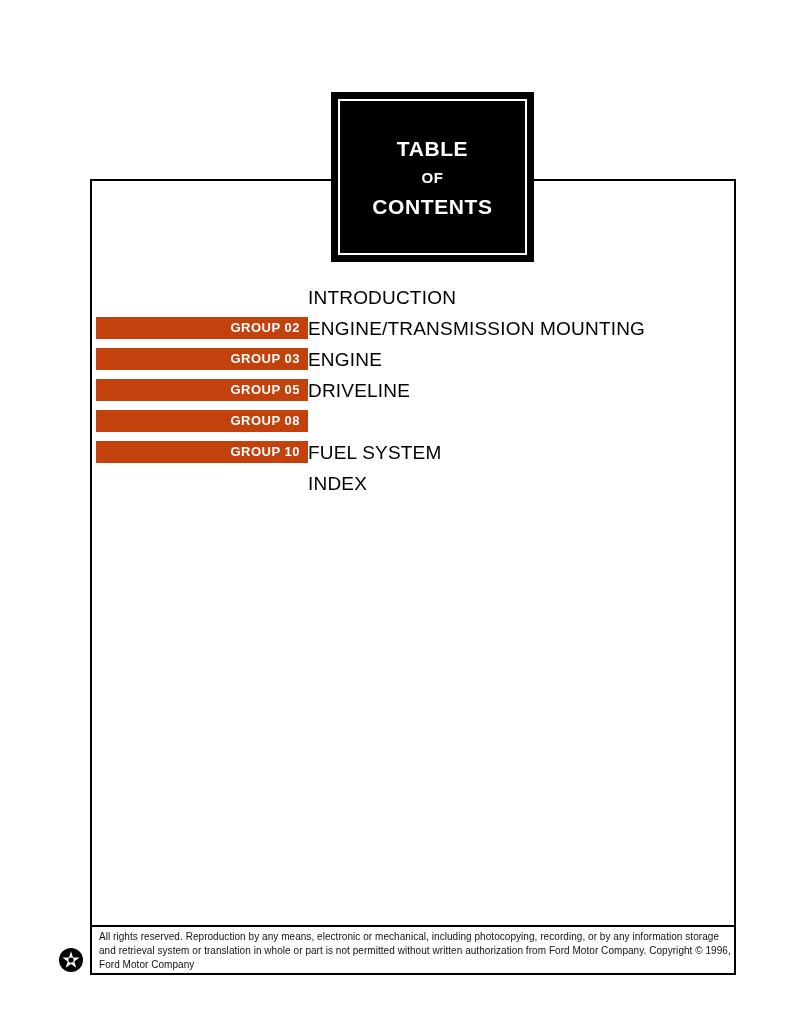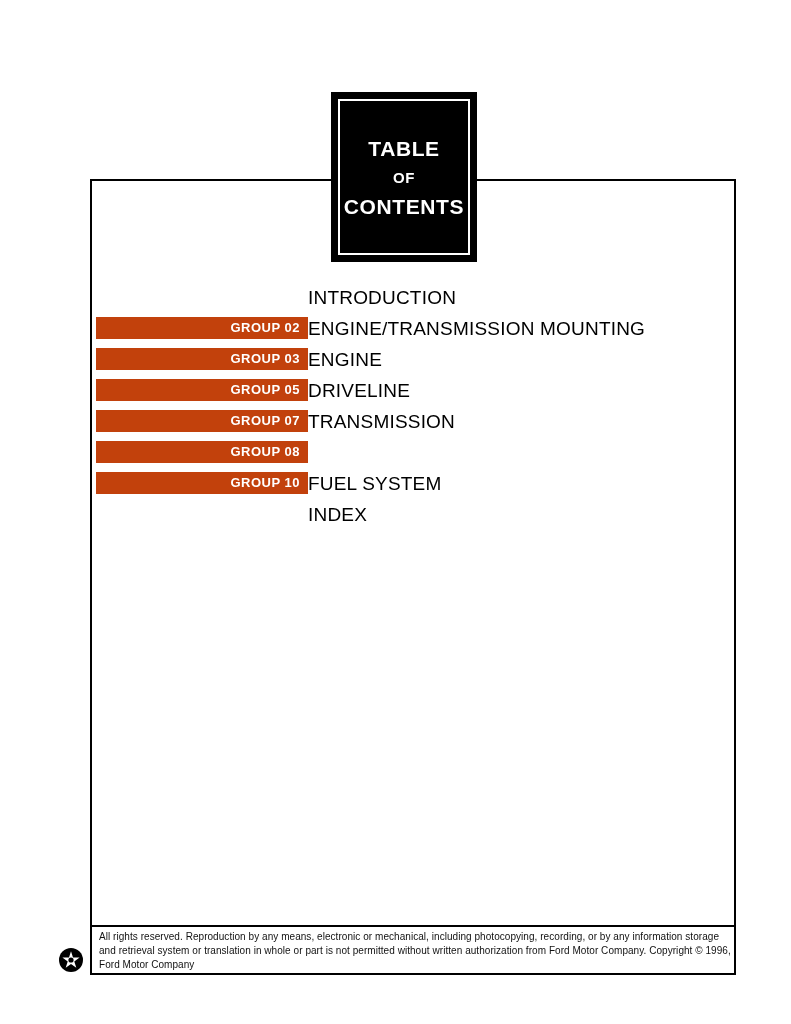--- a/index.html
+++ b/index.html
@@ -25,21 +25,21 @@
     height: 796px;
     border: 2px solid #000000;
     box-sizing: border-box;
   }
 
   
   .title-block {
     position: absolute;
     left: 331px;
     top: 92px;
-    width: 146px;
+    width: 203px;
     height: 170px;
     background: #000000;
     box-sizing: border-box;
     padding: 7px;
     z-index: 5;
   }
   .title-inner {
     width: 100%;
     height: 100%;
     border: 2px solid #ffffff;
@@ -163,24 +163,20 @@
   <div class="toc-row">
     <div class="group-tag">GROUP 03</div>
     <div class="toc-title">ENGINE</div>
   </div>
 
   <div class="toc-row">
     <div class="group-tag">GROUP 05</div>
     <div class="toc-title">DRIVELINE</div>
   </div>
 
-  <div class="toc-row">
-    <div class="group-tag">GROUP 07</div>
-    <div class="toc-title">TRANSMISSION</div>
-  </div>
 
   <div class="toc-row">
     <div class="group-tag">GROUP 08</div>
   </div>
 
   <div class="toc-row">
     <div class="group-tag">GROUP 10</div>
     <div class="toc-title">FUEL SYSTEM</div>
   </div>
 

